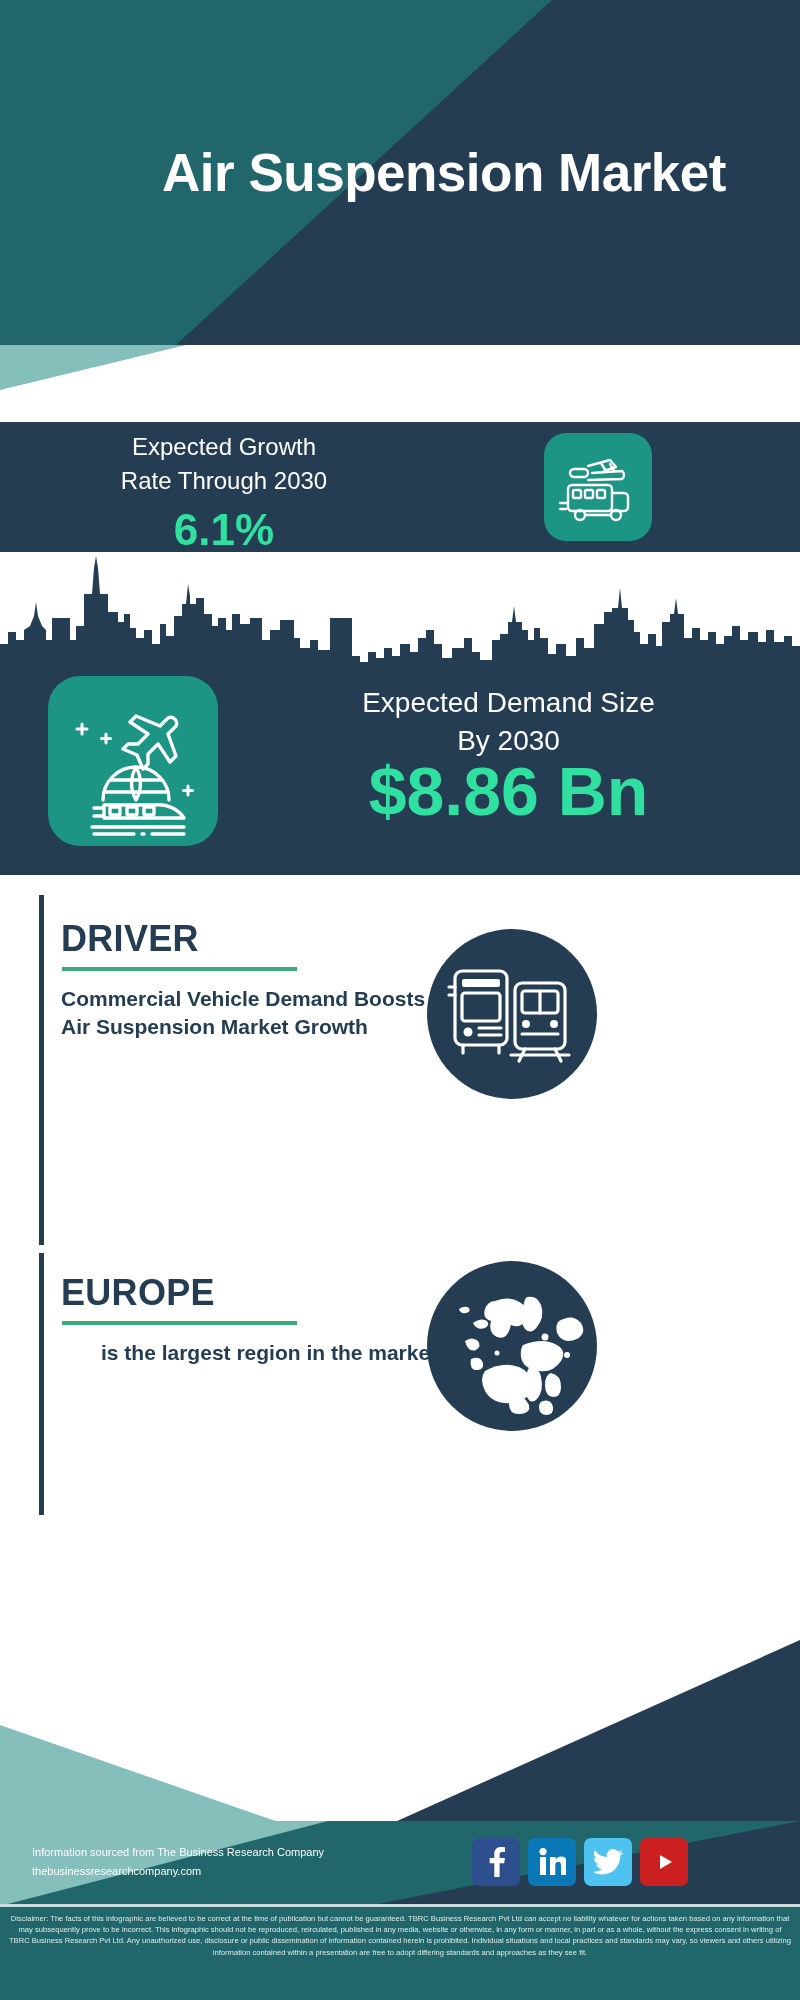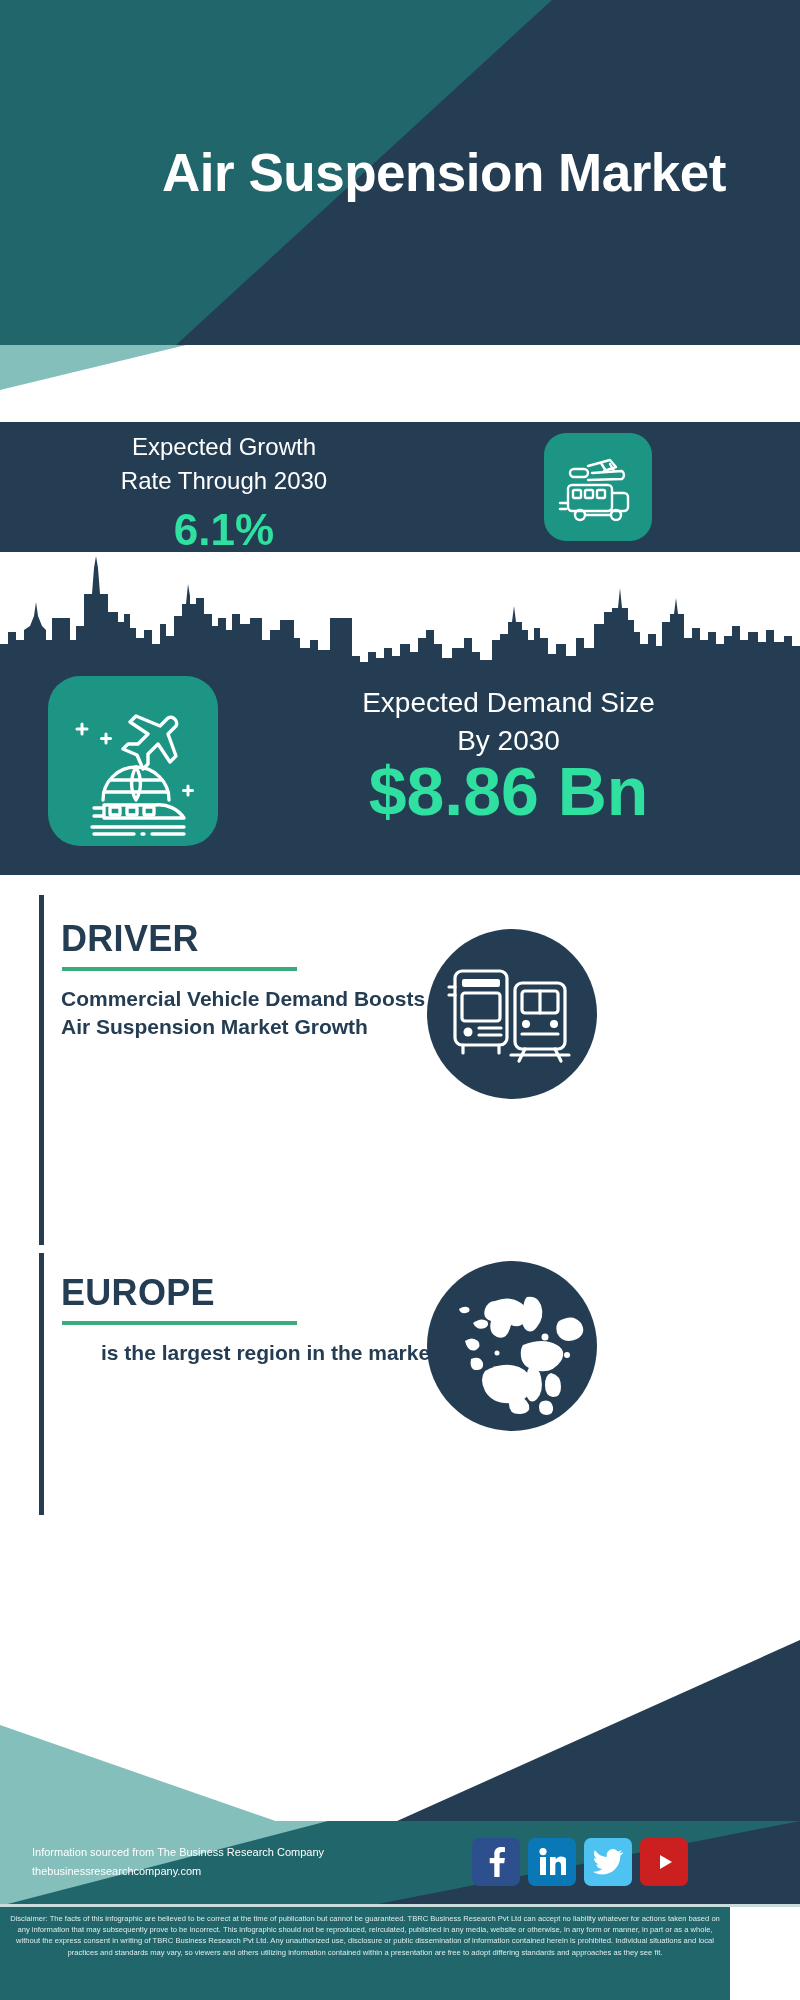--- a/index.html
+++ b/index.html
@@ -68,21 +68,21 @@
   .foot-band-teal{position:absolute;left:0;top:181px;width:800px;height:85px;background:#84bfbc;
     clip-path:polygon(0 0, 41% 0, 0 100%);}
   .foot-hairline{position:absolute;left:0;top:264px;width:800px;height:3px;background:#c9dcdb;}
 
   .foot-credit{position:absolute;left:32px;top:203px;color:#ffffff;font-size:11px;
     line-height:19px;z-index:6;font-family:"Liberation Sans", sans-serif;}
   .social{position:absolute;top:198px;z-index:6;display:flex;gap:8px;left:472px;}
   .soc{width:48px;height:48px;border-radius:7px;display:flex;align-items:center;justify-content:center;}
   .soc svg{display:block;}
 
-  .disclaimer{position:absolute;left:0;top:267px;width:730px;height:93px;background:#21666b;
+  .disclaimer{position:absolute;left:0;top:267px;width:800px;height:93px;background:#21666b;
     color:#dfeceb;font-size:7.6px;line-height:11.2px;text-align:center;
     padding:6px 8px 0 8px;box-sizing:border-box;z-index:6;}
 </style>
 </head>
 <body>
 
 <div class="page">
 
   <div class="header">
     <div class="header-diag"></div>

